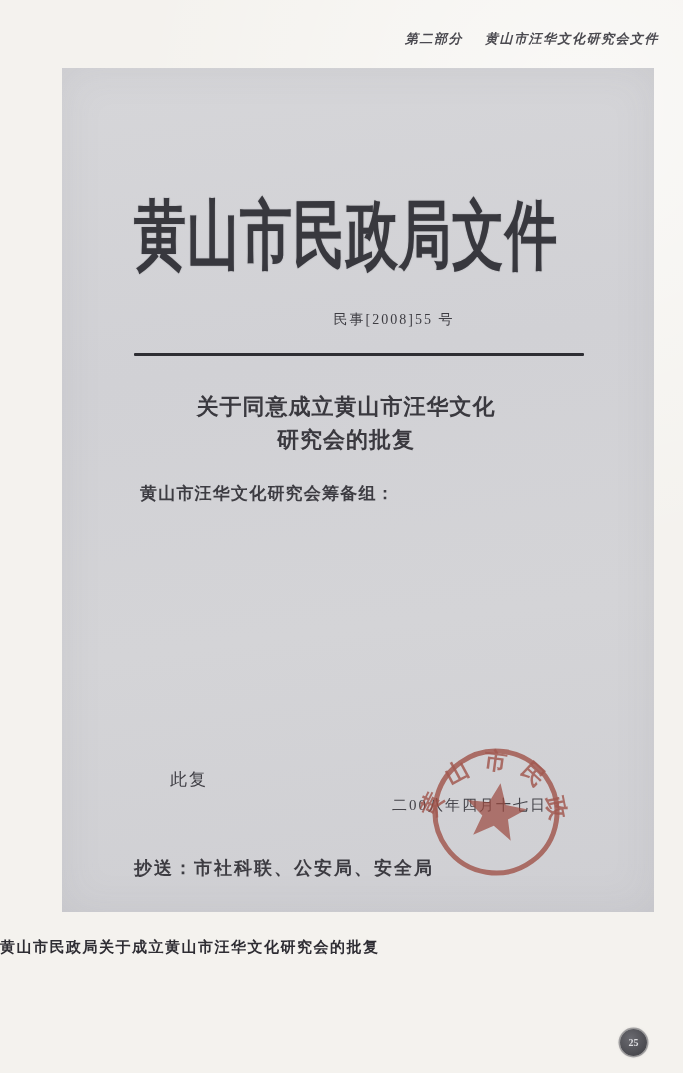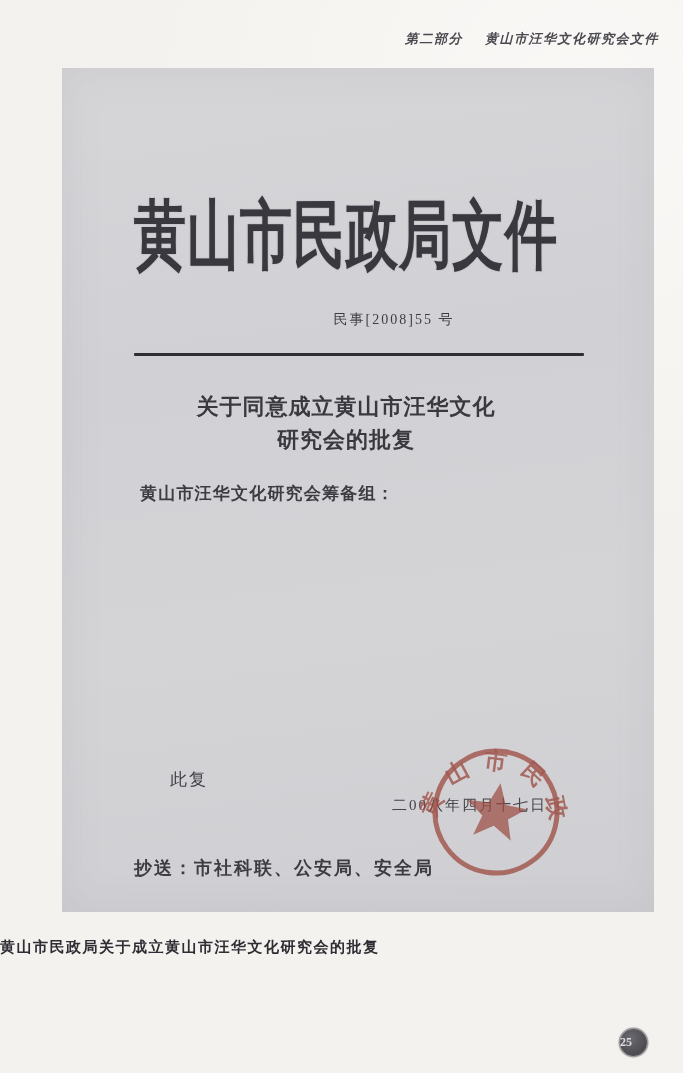--- a/index.html
+++ b/index.html
@@ -69,22 +69,22 @@
   }
   .caption{
     position:absolute;left:0;top:938px;width:683px;text-align:left;
     font-size:15px;font-weight:bold;color:#2e2d33;letter-spacing:1.5px;
   }
   .page-badge{
     position:absolute;left:620px;top:1029px;width:27px;height:27px;
     border-radius:50%;
     background:radial-gradient(circle at 40% 35%, #6a6a70, #4b4b50 70%);
     box-shadow:0 0 0 1.5px rgba(86,86,92,.45), 0 0 3px rgba(86,86,92,.6);
-    display:flex;align-items:center;justify-content:flex-start;
-    font-size:12px;font-weight:bold;color:#dddde0;
+    display:flex;align-items:center;justify-content:center;
+    font-size:10px;font-weight:bold;color:#dddde0;
   }
 </style>
 </head>
 <body>
 
 <div class="page">
 
   <div class="running-header">
     <span class="part">第二部分</span><span>黄山市汪华文化研究会文件</span>
   </div>

